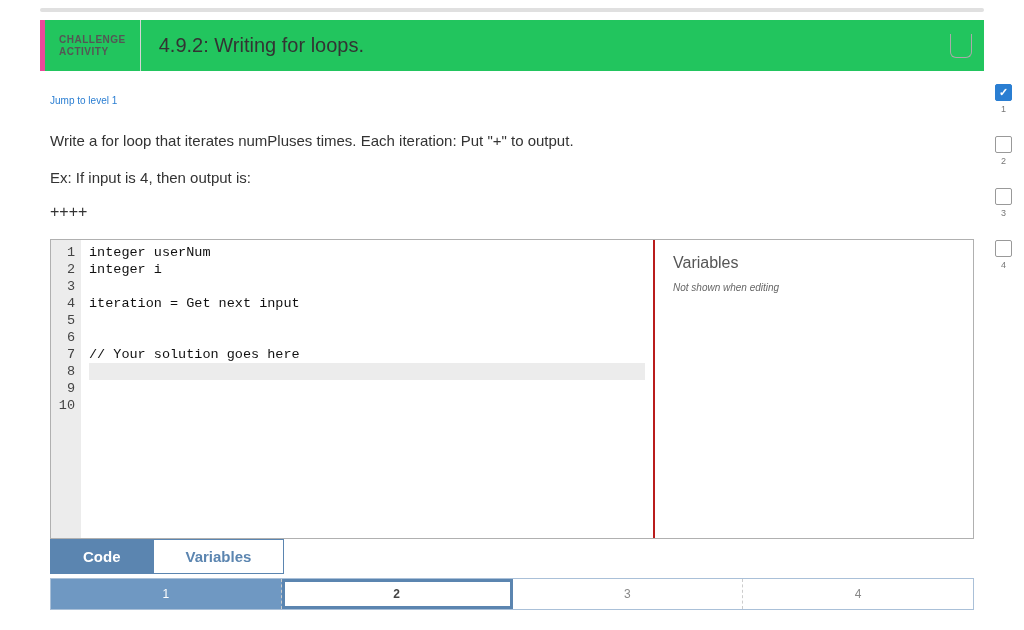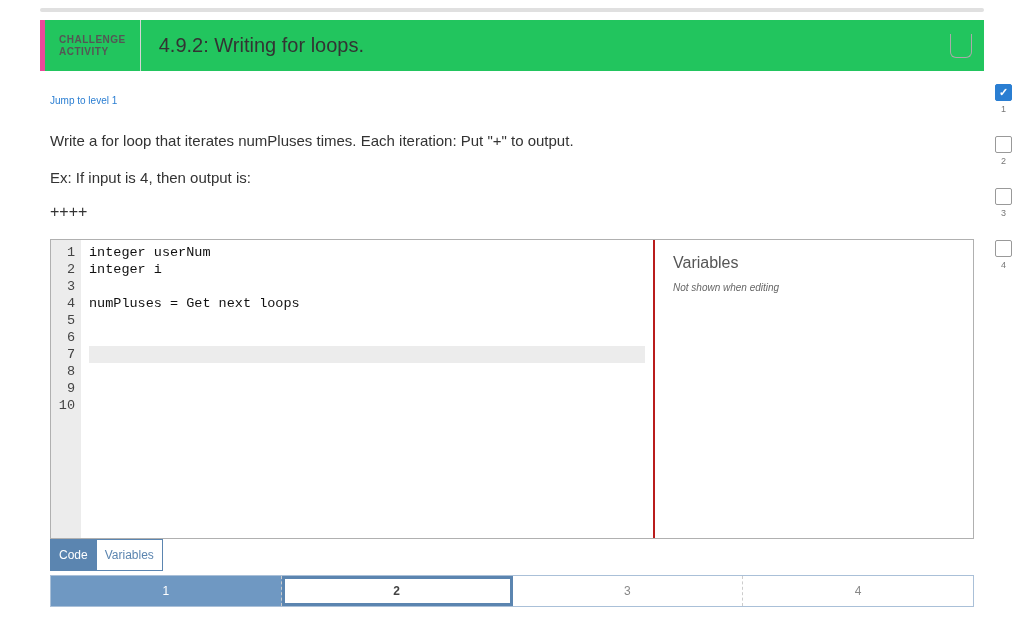--- a/index.html
+++ b/index.html
@@ -125,23 +125,23 @@
     }
     .vars-note {
       font-size: 10px;
       font-style: italic;
       color: #666;
     }
     .tabs-row {
       display: flex;
     }
     .tab {
-      padding: 8px 8px;
-      font-size: 12px;
-      font-weight: 400;
+      padding: 8px 32px;
+      font-size: 15px;
+      font-weight: 700;
       border: 1px solid #5b85b0;
       cursor: pointer;
     }
     .tab.active {
       background: #5b85b0;
       color: #fff;
     }
     .tab.inactive {
       background: #fff;
       color: #5b85b0;
@@ -258,21 +258,21 @@
             <div>2</div>
             <div>3</div>
             <div>4</div>
             <div>5</div>
             <div>6</div>
             <div>7</div>
             <div>8</div>
             <div>9</div>
             <div>10</div>
           </div>
-        <div class="code-lines"><div>integer userNum</div><div>integer i</div><div></div><div>numPluses = Get next loops</div><div></div><div></div><div class="hl"></div></div>
+        <div class="code-lines"><div>integer userNum</div><div>integer i</div><div></div><div>iteration = Get next input</div><div></div><div></div><div>// Your solution goes here</div><div class="hl"></div></div>
       </div>
       <div class="vars-panel">
         <div class="vars-title">Variables</div>
         <div class="vars-note">Not shown when editing</div>
       </div>
     </div>
 
     <div class="tabs-row">
       <div class="tab active">Code</div>
       <div class="tab inactive">Variables</div>

